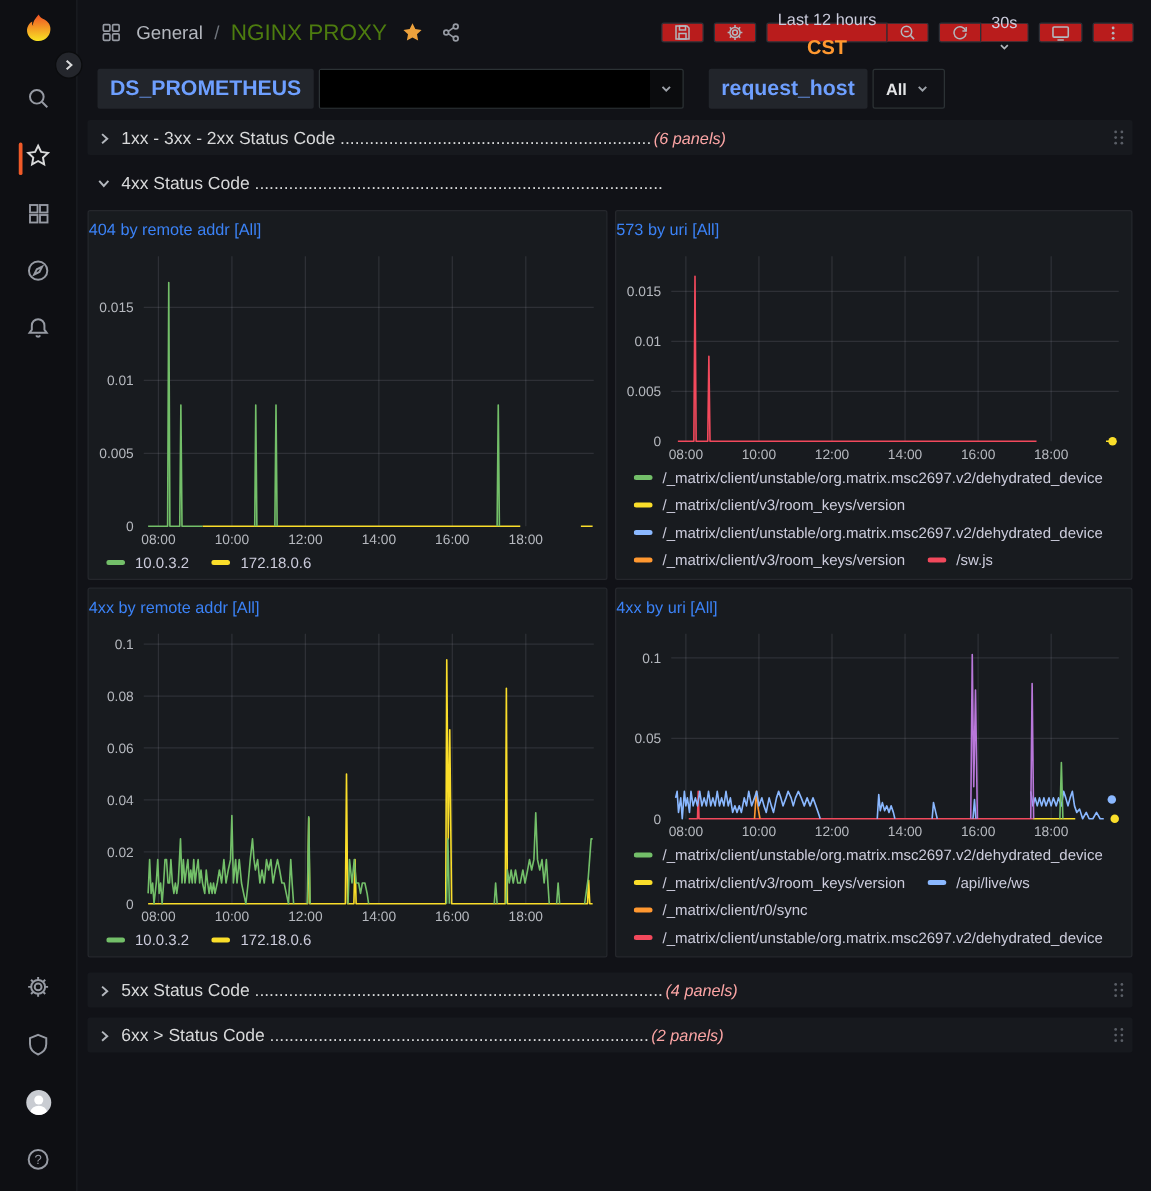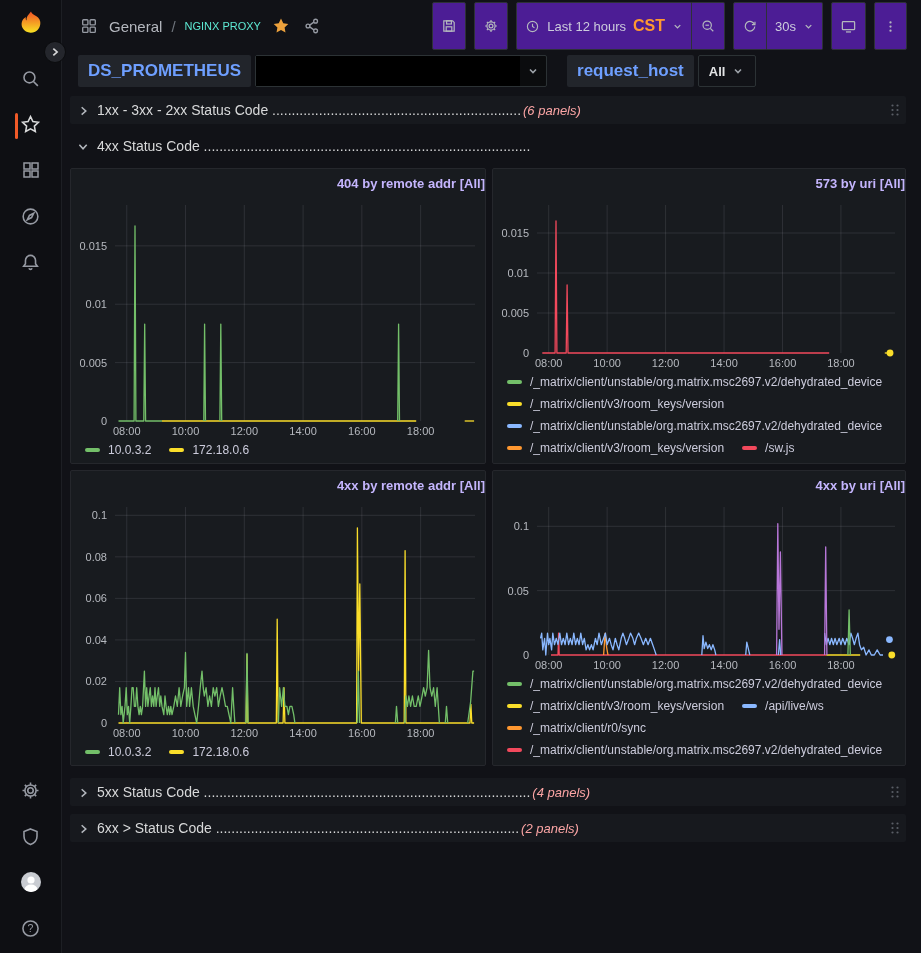--- a/index.html
+++ b/index.html
@@ -25,27 +25,27 @@
 
   
   .main { position:absolute; left:62px; top:0; right:0; bottom:0; }
 
   .topbar { height:52px; display:flex; align-items:center; padding:0 14px 0 16px; }
   .crumb { display:flex; align-items:center; gap:9px; }
   .icon-btn { background:none; border:none; padding:2px; display:flex; align-items:center; cursor:pointer; }
   .icon-btn svg { stroke:#969aa3; fill:none; stroke-width:1.5; }
   .crumb-section { font-size:15px; color:#b4b7be; cursor:pointer; }
   .crumb-sep { font-size:15px; color:#6f747c; }
-  .crumb-title { font-size:11px; color:#5eead4; cursor:pointer; }
+  .crumb-title { font-size:18px; color:#4d7c0f; cursor:pointer; }
 
   .top-actions { margin-left:auto; display:flex; align-items:center; gap:8px; }
   .tgroup { display:flex; }
-  .tbtn { height:48px; min-width:32px; padding:0 8px; display:flex; align-items:center; justify-content:center;
-          gap:7px; background:#4c1d95; border:1px solid #2e3138; border-radius:2px;
-          color:#ccccdc; font-size:13px; cursor:pointer; white-space:nowrap; }
+  .tbtn { height:16px; min-width:32px; padding:0 8px; display:flex; align-items:center; justify-content:center;
+          gap:7px; background:#b91c1c; border:1px solid #2e3138; border-radius:2px;
+          color:#ccccdc; font-size:13px; cursor:pointer; white-space:nowrap;flex-direction:column; }
   .tgroup .tbtn + .tbtn { border-left:0; border-radius:0 2px 2px 0; }
   .tgroup .tbtn:first-child { border-radius:2px 0 0 2px; }
   .tbtn svg { stroke:#b3b7bd; fill:none; stroke-width:1.5; flex:none; }
   .tz { color:#ff9830; font-size:16px; font-weight:bold; }
 
   
   .varrow { height:38px; display:flex; align-items:center; padding:0 16px; gap:4px; }
   .varchip { height:32px; display:flex; align-items:center; padding:0 10px; background:#22252b;
              border-radius:2px; color:#6e9fff; font-size:17px; font-weight:bold; cursor:pointer; }
   .valbox { width:292px; height:32px; display:flex; align-items:center; border:1px solid #2c3235;
@@ -67,22 +67,22 @@
   .row-chev { display:flex; margin-right:8px; }
   .row-chev svg { stroke:#b3b7bd; fill:none; stroke-width:1.7; }
   .row-chev.open svg { transform:rotate(90deg); }
   .row-title { font-size:14px; font-weight:500; color:#d8d9da; white-space:nowrap; overflow:hidden; }
   .row-count { font-size:13px; font-style:italic; color:#fca5a5; margin-left:2px; white-space:nowrap; }
   .drag-handle { position:absolute; right:6px; top:7px; cursor:grab; }
 
   .panels { display:grid; grid-template-columns:416px 414px; grid-template-rows:296px 296px; gap:6px; }
   .panel { background:#181b1f; border:1px solid #25272c; border-radius:2px;
            display:flex; flex-direction:column; overflow:hidden; }
-  .panel-title { height:30px; line-height:30px; text-align:right; font-size:13px; font-weight:700;
-                 color:#c4b5fd; cursor:pointer; }
+  .panel-title { height:30px; line-height:30px; text-align:left; font-size:13px; font-weight:400;
+                 color:#3b82f6; cursor:pointer; }
   .chart { position:relative; }
   .chart.h-tall { height:240px; }
   .chart.h-short { height:172px; }
   .chart svg { position:absolute; left:0; top:0; }
   svg text { font-family:"Liberation Sans",sans-serif; }
   .legend { flex:1; overflow:hidden; padding:3px 8px 4px 14px; display:flex; flex-wrap:wrap;
             column-gap:18px; row-gap:6px; align-content:flex-start; font-size:12px; color:#ccccdc; }
   .legend-item { display:flex; align-items:center; gap:8px; white-space:nowrap; max-width:100%;
                  overflow:hidden; cursor:pointer; flex:none; height:16px; }
   .swatch { width:15px; height:4px; border-radius:2px; flex:none; }

